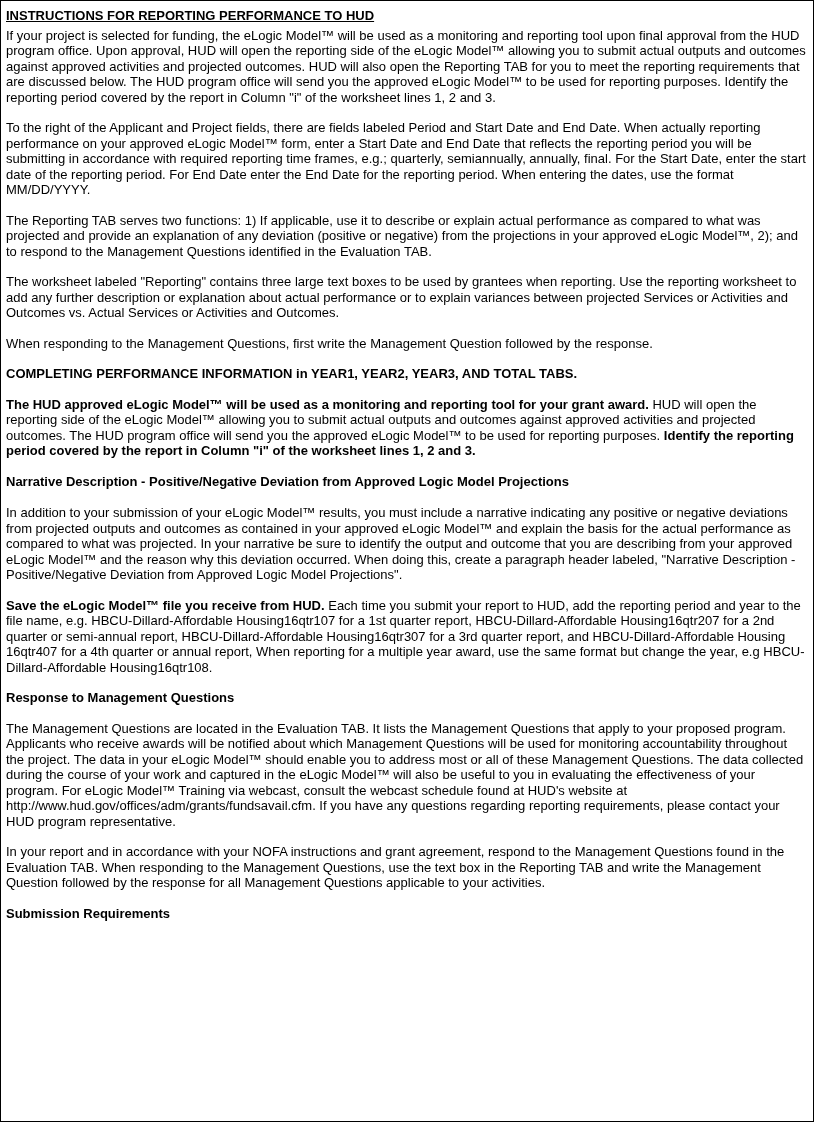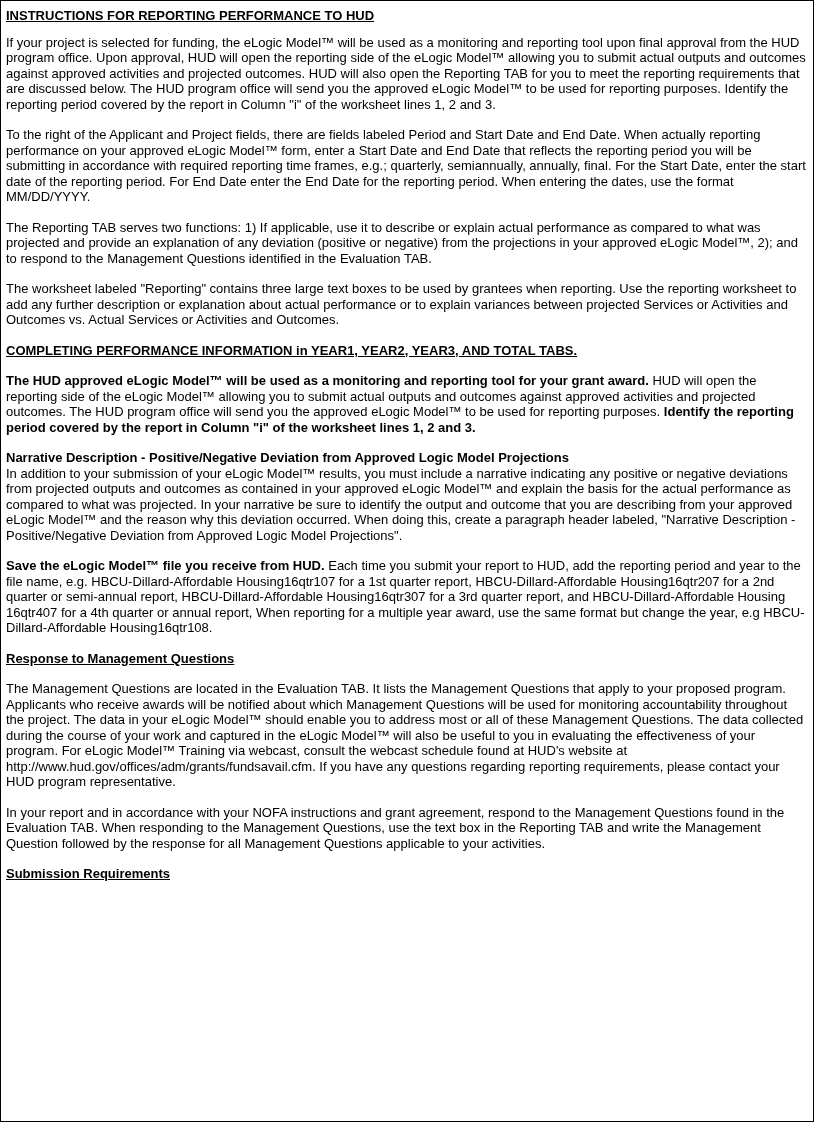--- a/index.html
+++ b/index.html
@@ -18,40 +18,41 @@
     padding: 7px 5px 0 5px;
     overflow: hidden;
   }
   .page p, .page h1, .page h2, .page h3 {
     font-size: 13px;
     line-height: 15.5px;
     font-weight: normal;
     margin: 0 0 15px 0;
   }
   .b { font-weight: bold; }
-  h1.doc-title { font-weight: bold; text-decoration: underline; margin-bottom: 11px; }
-  h2.section-heading { font-weight: bold; text-decoration: underline; }
-  h3.sub-heading { font-weight: bold; margin-bottom: 0; }
+  h1.doc-title { font-weight: bold; text-decoration: underline; margin-bottom: 4px; }
+  h2.section-heading { font-weight: bold; }
+  h3.sub-heading { font-weight: bold; margin-bottom: 16px; }
 </style>
 </head>
 <body>
 
 <div class="page">
 
   <h1 class="doc-title">INSTRUCTIONS FOR REPORTING PERFORMANCE TO HUD</h1>
 
 
   <p>If your project is selected for funding, the eLogic Model™ will be used as a monitoring and reporting tool upon final approval from the HUD program office. Upon approval, HUD will open the reporting side of the eLogic Model™ allowing you to submit actual outputs and outcomes against approved activities and projected outcomes. HUD will also open the Reporting TAB for you to meet the reporting requirements that are discussed below.  The HUD program office will send you the approved eLogic Model™ to be used for reporting purposes. Identify the reporting period covered by the report in Column "i" of the worksheet lines 1, 2 and 3.</p>
 
   <p>To the right of the Applicant and Project fields, there are fields labeled Period and Start Date and End Date.  When actually reporting performance on your approved eLogic Model™ form, enter a Start Date and End Date that reflects the reporting period you will be submitting in accordance with required reporting time frames, e.g.; quarterly, semiannually, annually, final. For the Start Date, enter the start date of the reporting period.  For End Date enter the End Date for the reporting period.  When entering the dates, use the format MM/DD/YYYY.</p>
 
   <p>The Reporting TAB serves two functions: 1) If applicable, use it to describe or explain actual performance as compared to what was projected and provide an explanation of any deviation (positive or negative) from the projections in your approved eLogic Model™, 2); and to respond to the Management Questions identified in the Evaluation TAB.</p>
 
   <p>The worksheet labeled "Reporting" contains three large text boxes to be used by grantees when reporting.  Use the reporting worksheet to add any further description or explanation about actual performance or to explain variances between projected Services or Activities and Outcomes vs. Actual Services or Activities and Outcomes.</p>
 
+  <p>When responding to the Management Questions, first write the Management Question followed by the response.</p>
 
   <h2 class="section-heading">COMPLETING PERFORMANCE INFORMATION in YEAR1, YEAR2, YEAR3, AND TOTAL TABS.</h2>
 
   <p>
     <span class="b">The HUD approved eLogic Model™ will be used as a monitoring and reporting tool for your grant award.</span><span> HUD will open the reporting side of the eLogic Model™ allowing you to submit actual outputs and outcomes against approved activities and projected outcomes. The HUD program office will send you the approved eLogic Model™ to be used for reporting purposes. </span><span class="b">Identify the reporting period covered by the report in Column "i" of the worksheet lines 1, 2 and 3.</span>
   </p>
 
   <h3 class="sub-heading">Narrative Description - Positive/Negative Deviation from Approved Logic Model Projections</h3>
 
   <p>In addition to your submission of your eLogic Model™ results, you must include a narrative indicating any positive or negative deviations from projected outputs and outcomes as contained in your approved eLogic Model™ and explain the basis for the actual performance as compared to what was projected. In your narrative be sure to identify the output and outcome that you are describing from your approved eLogic Model™ and the reason why this deviation occurred. When doing this, create a paragraph header labeled, "Narrative Description - Positive/Negative Deviation from Approved Logic Model Projections".</p>

